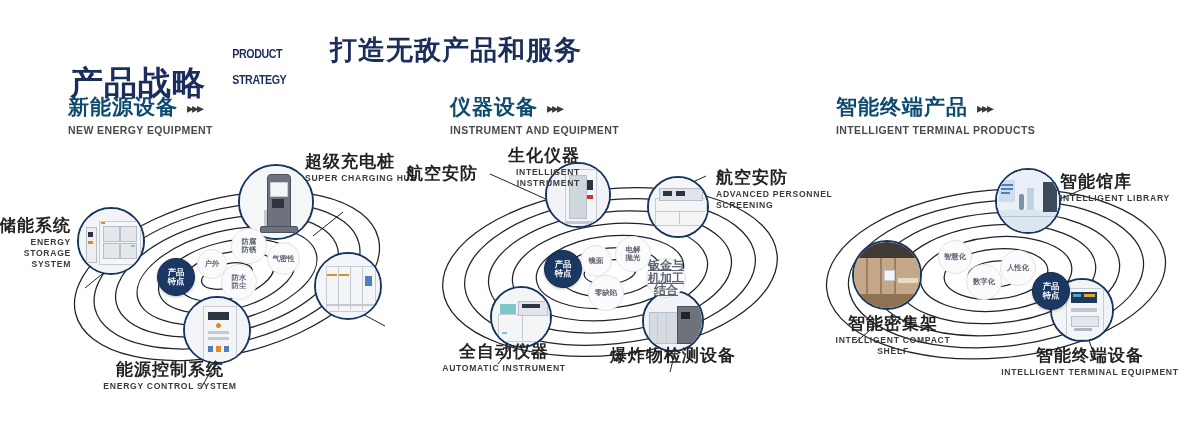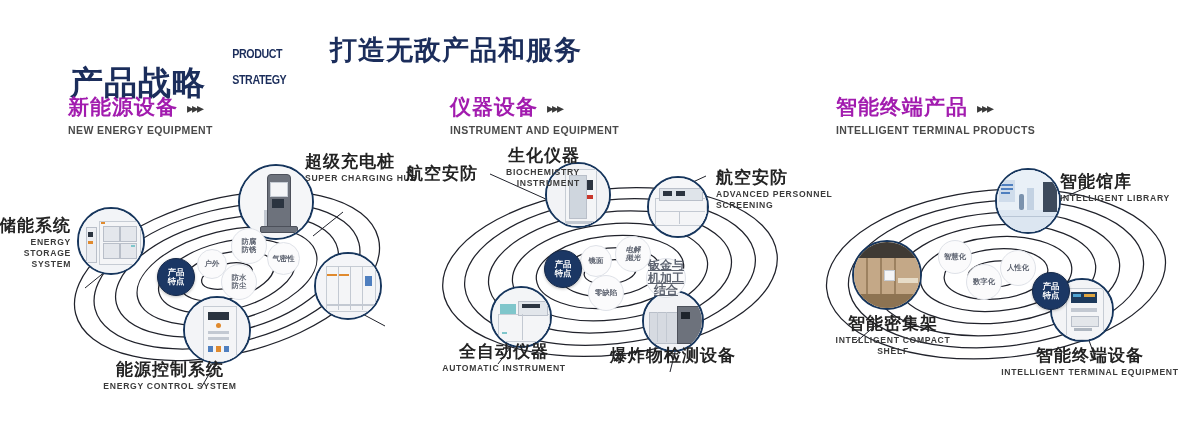--- a/index.html
+++ b/index.html
@@ -25,21 +25,21 @@
   .headline{
     position:absolute;left:330px;top:32px;
     font-size:27px;font-weight:bold;color:#1b2d5b;letter-spacing:1px;
     font-family:"DejaVu Sans","Liberation Sans",sans-serif;
   }
 
   
   .sec{position:absolute;}
   .sec .row{display:flex;align-items:flex-end;}
   .sec-cn{
-    font-size:21px;font-weight:bold;color:#a21caf;letter-spacing:1px;
+    font-size:21px;font-weight:bold;color:#0c4a6e;letter-spacing:1px;
     line-height:24px;font-family:"DejaVu Sans","Liberation Sans",sans-serif;
   }
   .chev{margin-left:9px;margin-bottom:3px;color:#3a3a3a;font-size:14px;letter-spacing:-2px;font-weight:bold;}
   .sec-en{
     margin-top:5px;font-size:10.5px;font-weight:bold;color:#4a4a4a;
     letter-spacing:0.4px;
   }
 
   
   .cluster{position:absolute;}
@@ -265,21 +265,21 @@
         <div class="ln" style="left:18px;top:57px;width:30px;height:3px;"></div>
       </div>
     </div>
 
     <div class="lbl r" style="left:-22px;top:14px;width:80px;">
       <div class="cn">航空安防</div>
     </div>
 
     <div class="lbl r" style="left:20px;top:-4px;width:140px;">
       <div class="cn">生化仪器</div>
-      <div class="en" style="white-space:pre-line;">BIOCHEMISTRY
+      <div class="en" style="white-space:pre-line;">INTELLIGENT
 INSTRUMENT</div>
     </div>
 
     <div class="node" style="left:227px;top:26px;width:62px;height:62px;">
       <div class="ph" style="background:#f5f6f8;">
         <div class="cab wt" style="left:6px;top:20px;width:50px;height:26px;"></div>
         <div class="cab" style="left:10px;top:10px;width:42px;height:11px;background:#dfe4ea;"></div>
         <div class="scr" style="left:14px;top:13px;width:9px;height:5px;"></div>
         <div class="scr" style="left:27px;top:13px;width:9px;height:5px;"></div>
         <div class="ln" style="left:6px;top:33px;width:50px;height:1px;"></div>
@@ -316,21 +316,21 @@
         <div class="scr" style="left:37px;top:20px;width:9px;height:7px;background:#1e242c;"></div>
       </div>
     </div>
     <div class="lbl c" style="left:146px;top:196px;width:214px;">
       <div class="cn">爆炸物检测设备</div>
     </div>
 
     <div class="bub light" style="left:160px;top:95px;width:32px;height:32px;">
       <span>镜面</span>
     </div>
-    <div class="bub light" style="left:195px;top:86px;width:36px;height:36px;font-style:italic;">
+    <div class="bub light" style="left:195px;top:86px;width:36px;height:36px;">
       <span style="white-space:pre-line;">电解
 抛光</span>
     </div>
     <div class="bub light" style="left:168px;top:125px;width:36px;height:36px;">
       <span>零缺陷</span>
     </div>
     <div class="bub light" style="left:226px;top:108px;width:40px;height:40px;">
       <span style="white-space:pre-line;font-size:12px;text-decoration:underline;">钣金与
 机加工结合</span>
     </div>

